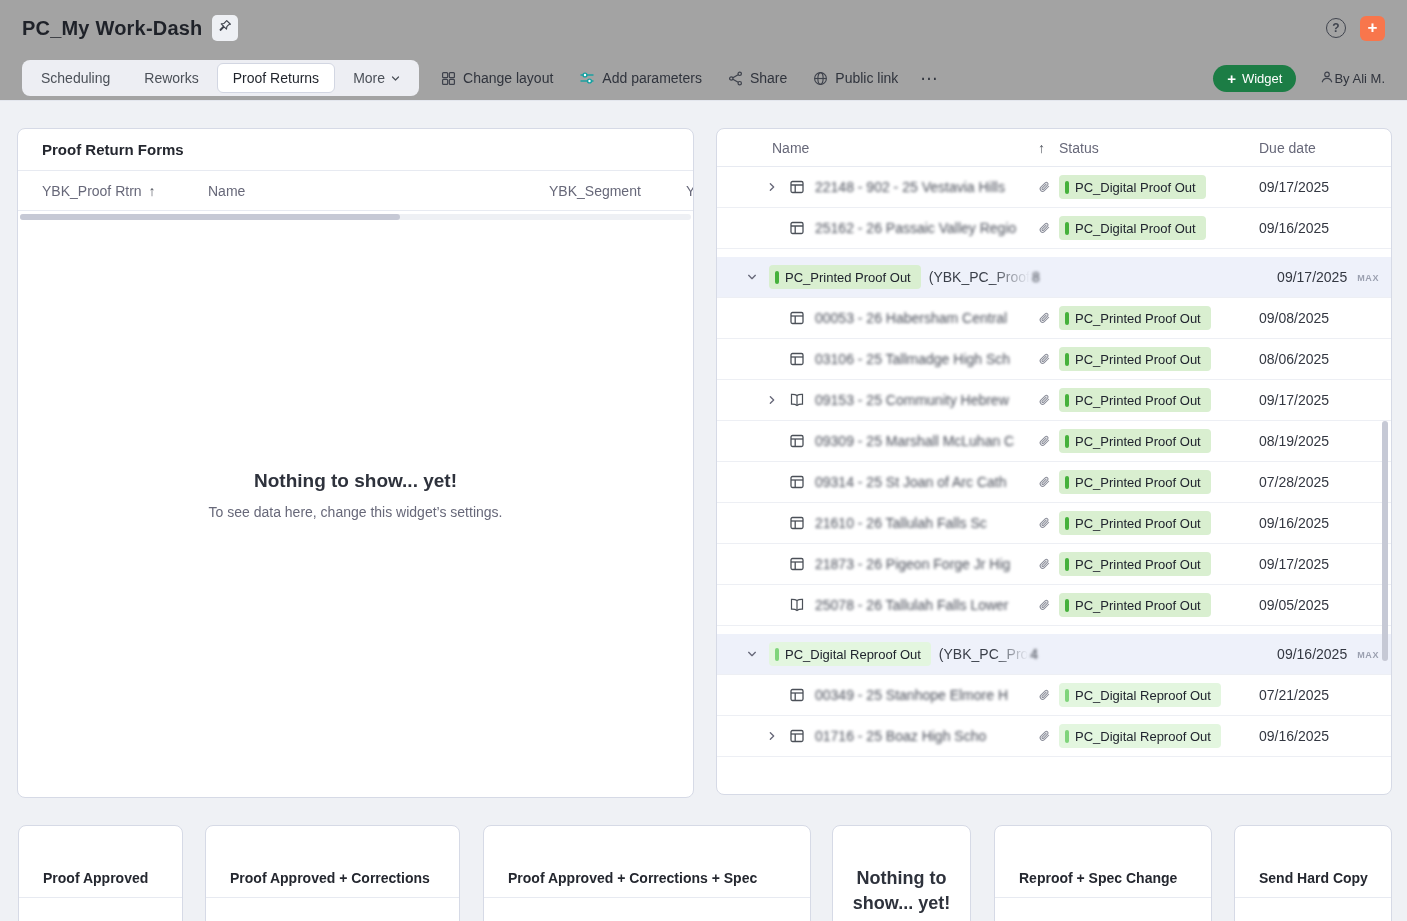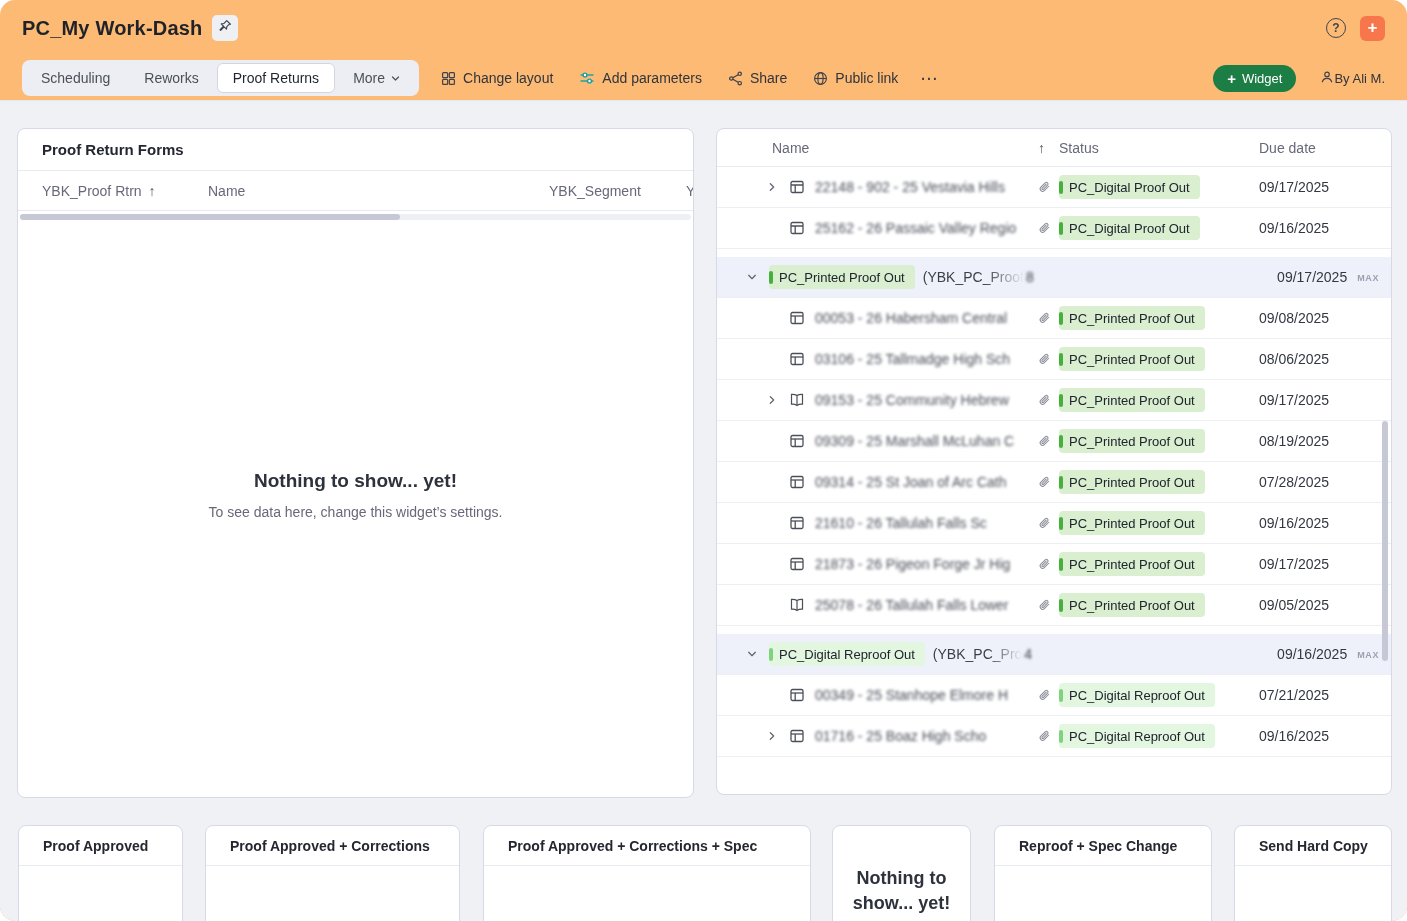--- a/index.html
+++ b/index.html
@@ -1,18 +1,18 @@
 <!DOCTYPE html>
 <html><head>
 <meta charset="utf-8">
 <style>
   * { margin:0; padding:0; box-sizing:border-box; }
   html,body { width:1407px; height:921px; }
   body { font-family:"Liberation Sans","DejaVu Sans",sans-serif; background:#fff; overflow:hidden; }
-  .screen { position:relative; width:1407px; height:921px; overflow:hidden; background:#fdba74;border-radius:15px; }
+  .screen { position:relative; width:1407px; height:921px; overflow:hidden; background:#a3a3a3; }
 
   
   .topbar { height:56px; display:flex; align-items:center; padding:0 22px; }
   .page-title { font-size:20px; font-weight:bold; color:#1f2229; letter-spacing:.2px; }
   .pin-btn { margin-left:10px; width:26px; height:26px; border-radius:5px; display:flex; align-items:center; justify-content:center; background:#eef0f4; cursor:pointer; }
   .topbar .spacer { flex:1; }
   .help-btn { width:20px; height:20px; border:1.6px solid #40444e; border-radius:50%; display:flex; align-items:center; justify-content:center; font-size:12px; font-weight:bold; color:#40444e; margin-right:14px; cursor:pointer; }
   .avatar { width:25px; height:25px; border-radius:6px; background:#f8764c; color:#fff; display:flex; align-items:center; justify-content:center; font-size:17px; font-weight:bold; cursor:pointer; }
 
   
@@ -65,37 +65,37 @@
   .jrow.group { background:#eef1fa; margin-top:8px; padding-left:30px; cursor:pointer; }
   .jrow.item { cursor:pointer; }
   .sp { width:50px; flex:none; }
   .chev { width:22px; flex:none; display:flex; align-items:center; }
   .ricon { width:26px; flex:none; display:flex; align-items:center; }
   .rname { flex:1; min-width:0; overflow:hidden; white-space:nowrap; color:#4a4e59; }
   .redact { filter:blur(1.7px); }
   .rclip { width:30px; flex:none; display:flex; justify-content:center; align-items:center; }
   .rstatus { width:192px; flex:none; }
   .rdue { width:140px; flex:none; padding-left:8px; }
-  .badge { display:inline-flex; align-items:center; height:24px; padding:0 10px 0 0; border-radius:4px; gap:6px; font-size:13px; color:#20242e; white-space:nowrap; }
+  .badge { display:inline-flex; align-items:center; height:24px; padding:0 10px 0 6px; border-radius:4px; gap:6px; font-size:13px; color:#20242e; white-space:nowrap; }
   .badge .bar { width:4px; height:13px; border-radius:2px; display:block; }
   .badge.digital, .badge.printed { background:#d9efd0; }
   .badge.digital .bar, .badge.printed .bar { background:#45b13c; }
   .badge.reproof { background:#e3f6df; }
   .badge.reproof .bar { background:#7fd47b; }
   .gsuf { margin-left:8px; max-width:104px; overflow:hidden; white-space:nowrap; color:#3a3f49;
           -webkit-mask-image:linear-gradient(90deg,#000 62%,transparent); mask-image:linear-gradient(90deg,#000 62%,transparent); }
   .gcount { margin-left:2px; color:#3a3f49; }
   .fx { flex:1; }
   .gdue { color:#333741; }
   .max { font-size:9px; font-weight:bold; color:#9ba0b0; letter-spacing:.6px; margin:1px 12px 0 10px; }
   .vscroll { position:absolute; right:3px; top:292px; width:6px; height:240px; border-radius:3px; background:#c6c9d5; cursor:grab; }
 
   
   .mini { position:absolute; top:825px; height:150px; background:#fff; border:1px solid #d6dae6; border-radius:8px; overflow:hidden; }
-  .mini-header { height:40px; display:flex; align-items:center; padding:12px 24px; border-bottom:1px solid #e7eaf1; overflow:hidden; }
+  .mini-header { height:40px; display:flex; align-items:center; padding:12px 24px; border-bottom:1px solid #e7eaf1; overflow:hidden;margin-top:32px; }
   .mini-title { font-size:14px; font-weight:bold; color:#24272f; white-space:nowrap; }
   .mini-body { padding:40px 18px 0; text-align:center; font-size:18px; font-weight:bold; color:#2e323c; line-height:25px; }
 </style>
 </head>
 <body>
 
 <div class="screen">
 
   <div class="topbar">
     <div class="page-title">PC_My Work-Dash</div>

